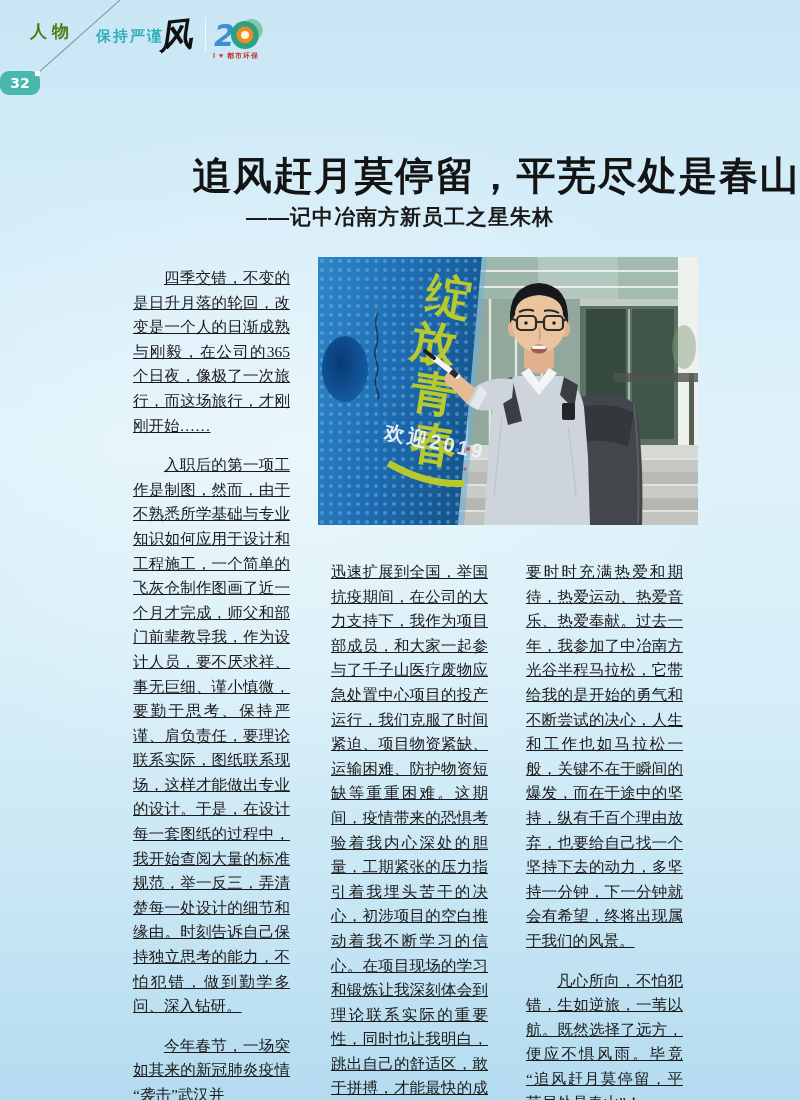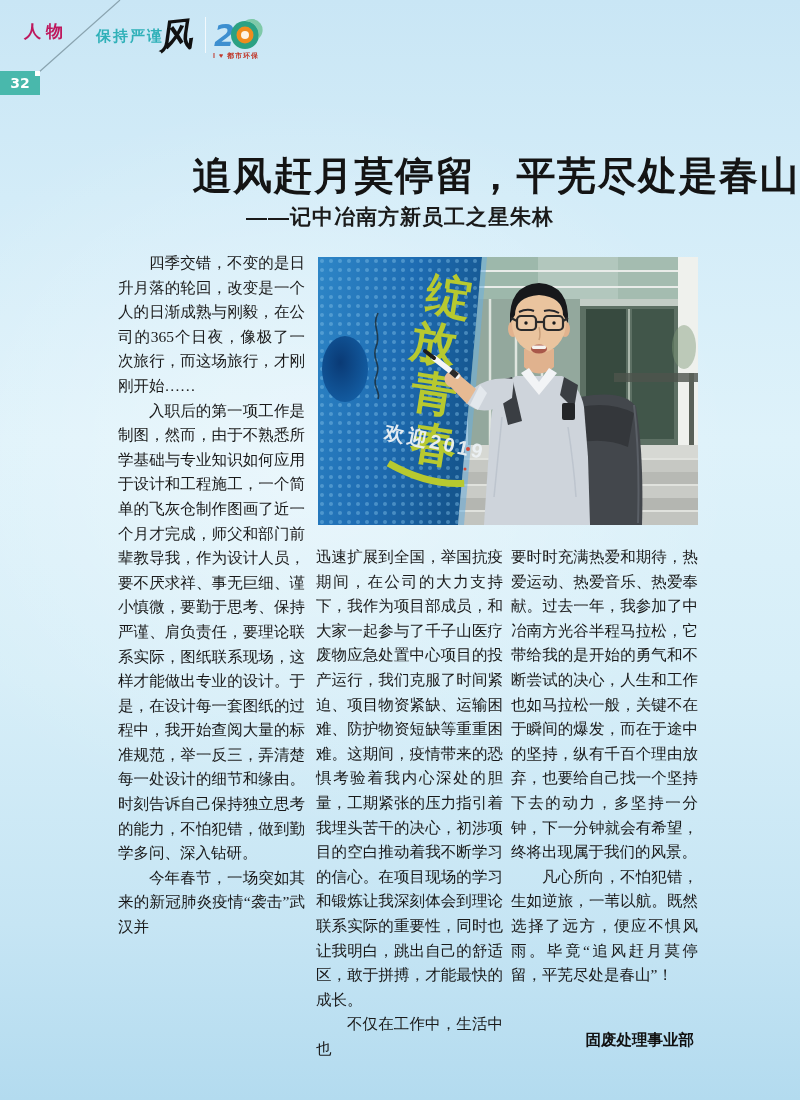--- a/index.html
+++ b/index.html
@@ -4,24 +4,24 @@
 <style>
   html,body{margin:0;padding:0;}
   body{
     width:800px;height:1100px;position:relative;overflow:hidden;
     font-family:"Liberation Sans",sans-serif;
     background-image:
       radial-gradient(ellipse 620px 520px at 38% 42%, rgba(255,255,255,0.38), rgba(255,255,255,0) 70%),
       linear-gradient(180deg,#c9e6f5 0%,#d3ecf8 18%,#def2fa 40%,#d6eef8 62%,#c6e5f4 84%,#b3dbef 100%);
   }
   
-  .section-label{position:absolute;left:24px;top:20px;font-size:17px;font-weight:bold;
-    letter-spacing:5px;color:#be185d;}
+  .section-label{position:absolute;left:30px;top:20px;font-size:17px;font-weight:bold;
+    letter-spacing:5px;color:#4d7c0f;}
   .corner-line{position:absolute;left:0;top:0;}
-  .page-badge{position:absolute;left:0;top:71px;width:40px;height:24px;background:#49b8ac;}
+  .page-badge{position:absolute;left:0;top:71px;width:40px;height:24px;background:#49b8ac;border-radius:9px;}
   .page-badge .sq{position:absolute;right:0;top:0;width:5px;height:5px;background:#ffffff;}
   .page-num{color:#fff;font-size:14px;font-weight:bold;text-align:center;line-height:24px;
     font-family:"DejaVu Sans",sans-serif;}
   .brand{position:absolute;left:96px;top:27px;font-size:15px;font-weight:bold;color:#2fb0b8;letter-spacing:2px;}
   .brand-glyph{position:absolute;left:158px;top:13px;font-size:34px;font-weight:bold;font-style:italic;
     color:#111;transform:rotate(-6deg);}
   .logo-divider{position:absolute;left:205px;top:17px;width:1px;height:36px;background:#fff;opacity:.75;}
   .anniv{position:absolute;left:212px;top:15px;}
   .anniv-digit{font:italic 900 30px "DejaVu Sans",sans-serif;fill:#3d8fd0;}
   .anniv-tagline{position:absolute;left:213px;top:51px;font-size:7px;font-weight:bold;
@@ -29,21 +29,21 @@
   
   .title{position:absolute;left:0;right:0;top:149px;text-align:right;
     font-size:39px;font-weight:900;color:#141414;letter-spacing:1.5px;}
   .subtitle{position:absolute;left:0;right:0;top:203px;text-align:center;
     font-size:21px;font-weight:600;color:#1a1a1a;letter-spacing:1px;}
   
   .photo{position:absolute;left:318px;top:257px;width:380px;height:268px;overflow:hidden;}
   
   .col{position:absolute;width:187px;font-family:"Liberation Serif",serif;
     font-size:15.5px;line-height:24.6px;color:#191919;text-align:justify;}
-  .col p{margin:0;text-indent:2em;}
+  .col p{margin:15px;text-indent:2em;text-decoration:underline;}
   .col p.cont{text-indent:0;}
   #col1{left:118px;top:251px;}
   #col2{left:316px;top:545px;}
   #col3{left:511px;top:545px;}
   .byline{font-weight:bold;text-align:right;font-family:"Liberation Sans",sans-serif;
     font-size:15.5px;margin-top:40px;padding-right:4px;color:#111;}
 </style>
 </head>
 <body>
 

